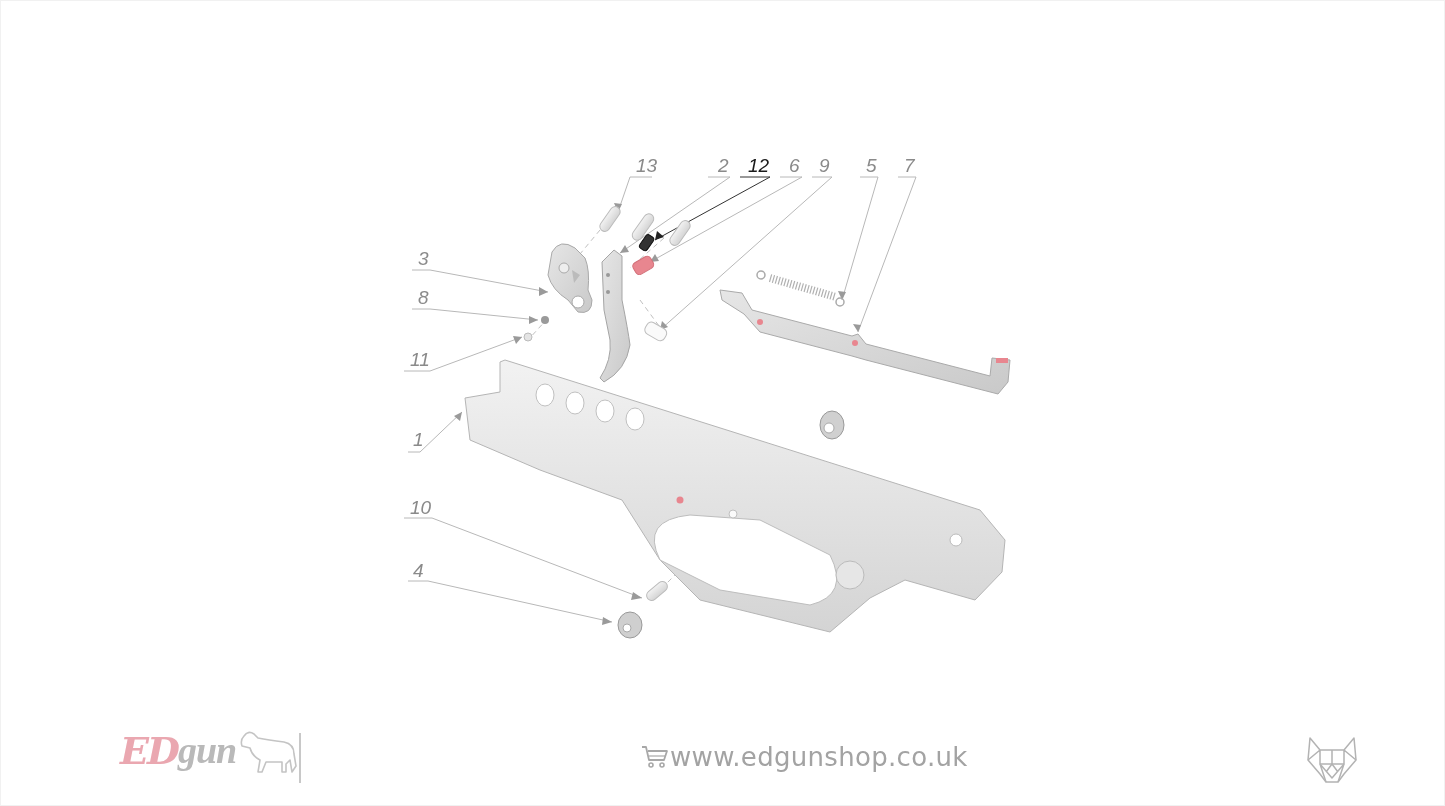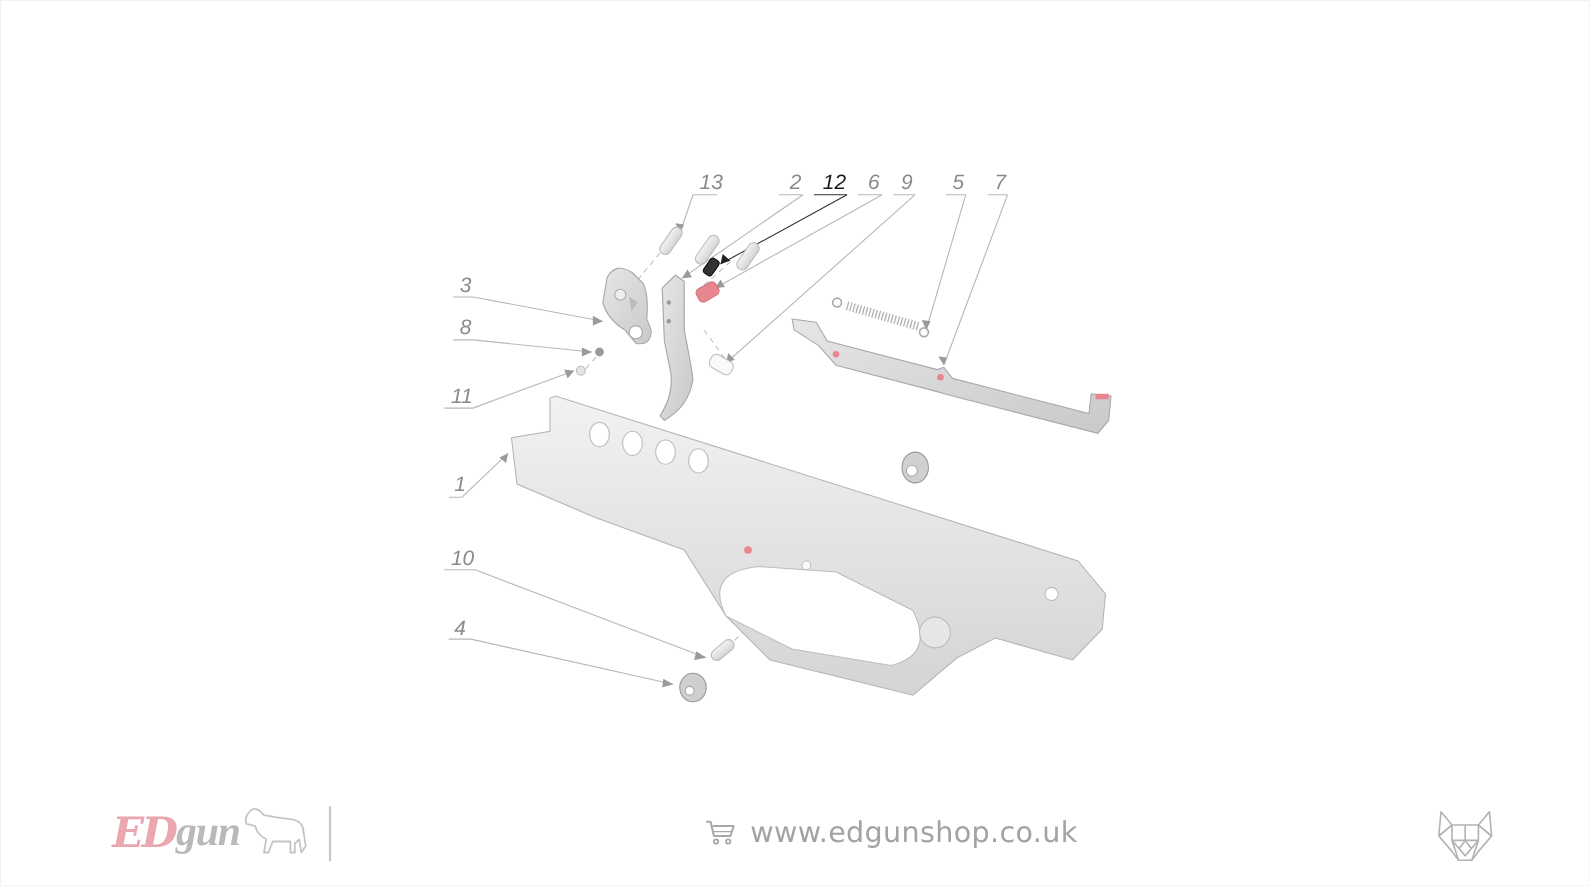--- a/index.html
+++ b/index.html
@@ -2,25 +2,25 @@
 <html><head>
 <meta charset="utf-8">
 <style>
   html,body{margin:0;padding:0;background:#fff;}
   body{width:1445px;height:806px;position:relative;overflow:hidden;font-family:"Liberation Sans",sans-serif;}
   .frame{position:absolute;left:0;top:0;width:1443px;height:804px;border:1px solid #f1f1f1;}
   #diagram{position:absolute;left:0;top:0;width:1445px;height:720px;}
   .lbl{font-family:"Liberation Sans",sans-serif;font-style:italic;font-size:19px;fill:#8a8a8a;}
   .lbl.hl{fill:#1a1a1a;}
   .footer{position:absolute;left:0;top:720px;width:1445px;height:86px;}
-  .logo{position:absolute;left:102px;top:728px;height:56px;display:flex;align-items:center;}
+  .logo{position:absolute;left:120px;top:728px;height:56px;display:flex;align-items:flex-start;}
   .logo-ed{font-family:"DejaVu Serif",serif;font-weight:bold;font-style:italic;font-size:38px;color:#eaa7b0;letter-spacing:-2px;}
   .logo-gun{font-family:Liberation Serif, serif;font-weight:bold;font-style:italic;font-size:38px;color:#b9b9b9;letter-spacing:-1px;margin-right:2px;}
   .divider{position:absolute;left:299px;top:733px;width:2px;height:50px;background:#c8c8c8;}
-  .site{position:absolute;left:640px;top:742px;display:flex;align-items:center;gap:12px;}
+  .site{position:absolute;left:640px;top:742px;display:flex;align-items:center;}
   .site-text{font-family:"DejaVu Sans",sans-serif;font-size:26px;color:#a3a3a3;letter-spacing:0.3px;}
   .wolf{position:absolute;left:1306px;top:734px;}
 </style>
 </head>
 <body>
 
 <div class="frame"></div>
 
 <svg id="diagram" viewBox="0 0 1445 720" xmlns="http://www.w3.org/2000/svg">
   <defs>

